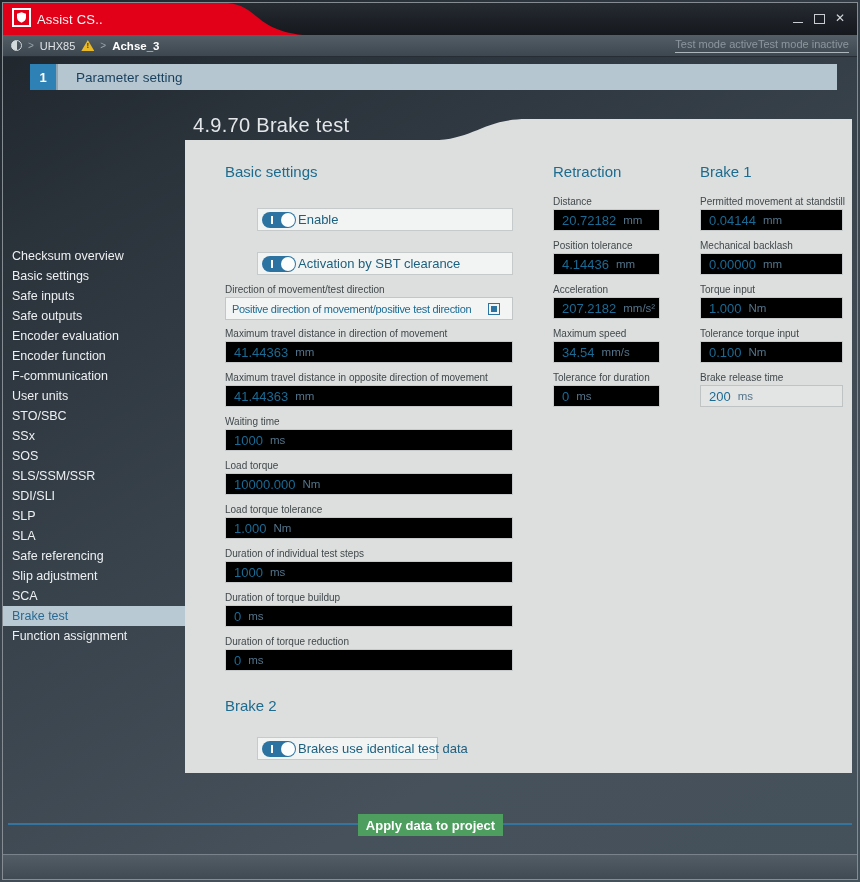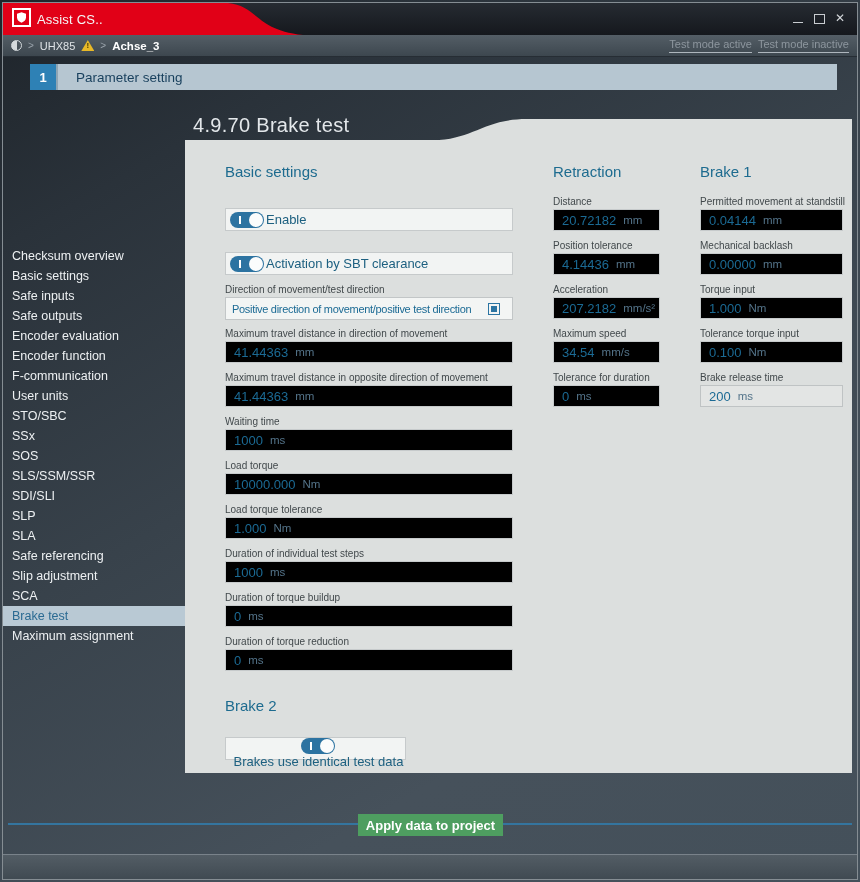--- a/index.html
+++ b/index.html
@@ -26,21 +26,21 @@
                 background:linear-gradient(180deg,#545e66,#3d474f); border-bottom:1px solid #262d34;
                 display:flex; align-items:center; padding:0 8px; gap:6px; z-index:5; }
   .half-circle { width:11px; height:11px; border-radius:50%; border:1px solid #d4d9dc;
                  background:linear-gradient(90deg,#d4d9dc 50%,transparent 50%); }
   .bc-sep { color:#9aa3ab; font-size:10px; }
   .bc-item { color:#dfe3e6; font-size:11px; }
   .bc-item.bold { color:#ffffff; font-weight:bold; font-size:11.5px; }
   .warn-tri { position:relative; width:13px; height:11px; background:#e9b927;
               clip-path:polygon(50% 0,100% 100%,0 100%); display:flex; align-items:flex-end; justify-content:center; }
   .warn-tri span { font-size:8px; font-weight:bold; color:#4a3b00; line-height:10px; }
-  .test-links { margin-left:auto; display:flex; gap:6px; }
+  .test-links { margin-left:auto; display:flex; gap:0; }
   .test-link { color:#8d969e; font-size:11px; padding-bottom:2px; border-bottom:1px solid #aeb6bd; }
 
   
   .step-bar { position:absolute; left:30px; top:64px; width:807px; height:26px; display:flex; z-index:4; }
   .step-num { width:28px; background:#2e81b5; color:#fff; font-size:13px; font-weight:bold;
               display:flex; align-items:center; justify-content:center; border-right:2px solid #8fa5b4; }
   .step-label { flex:1; background:#b6c6d1; color:#173f5c; font-size:13.5px;
                 display:flex; align-items:center; padding-left:18px; }
 
   
@@ -54,21 +54,21 @@
                 color:#e3e7ea; letter-spacing:.3px; z-index:4; }
   .panel { position:absolute; left:185px; top:119px; width:667px; height:654px; background:#dcdfde; z-index:3;
            clip-path:path("M0 21 L248 21 C288 21 298 0 342 0 L667 0 L667 654 L0 654 Z"); }
   .col { position:absolute; top:44px; }
   .col-basic { left:40px; width:288px; }
   .col-retract { left:368px; width:107px; }
   .col-brake1 { left:515px; width:143px; }
   .sec-h { font-size:15px; font-weight:400; color:#1d6b8f; line-height:18px; }
 
   .toggle-row { height:23px; background:#f2f4f3; border:1px solid #c6cacb;
-                display:flex; align-items:center; padding-left:4px; cursor:default; }
+                display:flex; align-items:center; padding-left:4px; cursor:default;margin-left:32px; }
   .col-basic .toggle-row.first { margin-top:27px; }
   .col-basic .toggle-row.second { margin-top:21px; }
   .toggle-pill { position:relative; width:34px; height:16px; border-radius:8px; background:#2c73a1; flex-shrink:0; }
   .toggle-pill::before { content:""; position:absolute; left:9px; top:4px; width:2px; height:8px; background:#fff; }
   .toggle-pill::after { content:""; position:absolute; right:1px; top:1px; width:14px; height:14px;
                         border-radius:50%; background:#fbfcfc; }
   .toggle-label { margin-left:2px; font-size:13px; color:#1d6080; white-space:nowrap; }
 
   .flabel { height:13px; font-size:10px; line-height:13px; color:#41484b; white-space:nowrap; margin-bottom:1px; }
   .fbox { height:22px; background:#000000; border:1px solid #c6cacb; display:flex; align-items:center;
@@ -82,21 +82,21 @@
 
   .dir-label { margin-top:8px; }
   .dropdown { height:23px; background:#f3f5f4; border:1px solid #c2c6c7; display:flex; align-items:center;
               justify-content:space-between; padding:0 12px 0 6px; cursor:pointer; overflow:hidden; }
   .dd-val { font-size:11px; letter-spacing:-.3px; color:#1b6a94; white-space:nowrap; overflow:hidden; min-width:0; }
   .dd-icon { flex-shrink:0; width:12px; height:12px; border:1px solid #2b74a2; margin-left:3px;
              display:flex; align-items:center; justify-content:center; }
   .dd-icon::after { content:""; width:6px; height:6px; background:#2b74a2; }
 
   .b2h { margin-top:26px; }
-  .toggle-row.b2 { margin-top:22px; width:181px;flex-direction:column; }
+  .toggle-row.b2 { margin-top:22px; width:181px; }
 
   
   .apply-line { position:absolute; left:8px; top:823px; width:844px; height:2px; background:#34759f; z-index:3; }
   .apply-btn { position:absolute; left:358px; top:814px; width:145px; height:22px; background:#4e9e60;
                color:#fff; font-size:13px; font-weight:600; border:none; display:flex; align-items:center;
                justify-content:center; z-index:4; cursor:pointer; font-family:"Liberation Sans",sans-serif; }
   .statusbar { position:absolute; left:3px; top:854px; width:854px; height:25px;
                background:linear-gradient(180deg,#535d65,#404a52); border-top:1px solid #79828a; z-index:5; }
 </style>
 </head>
@@ -174,21 +174,21 @@
       <div class="side-item">SLA</div>
 
       <div class="side-item">Safe referencing</div>
 
       <div class="side-item">Slip adjustment</div>
 
       <div class="side-item">SCA</div>
 
       <div class="side-item selected">Brake test</div>
 
-      <div class="side-item">Maximum assignment</div>
+      <div class="side-item">Function assignment</div>
     </div>
 
   <div class="page-title">4.9.70 Brake test</div>
 
   <div class="panel">
 
     <div class="col col-basic">
       <div class="sec-h">Basic settings</div>
 
       <div class="toggle-row first">

